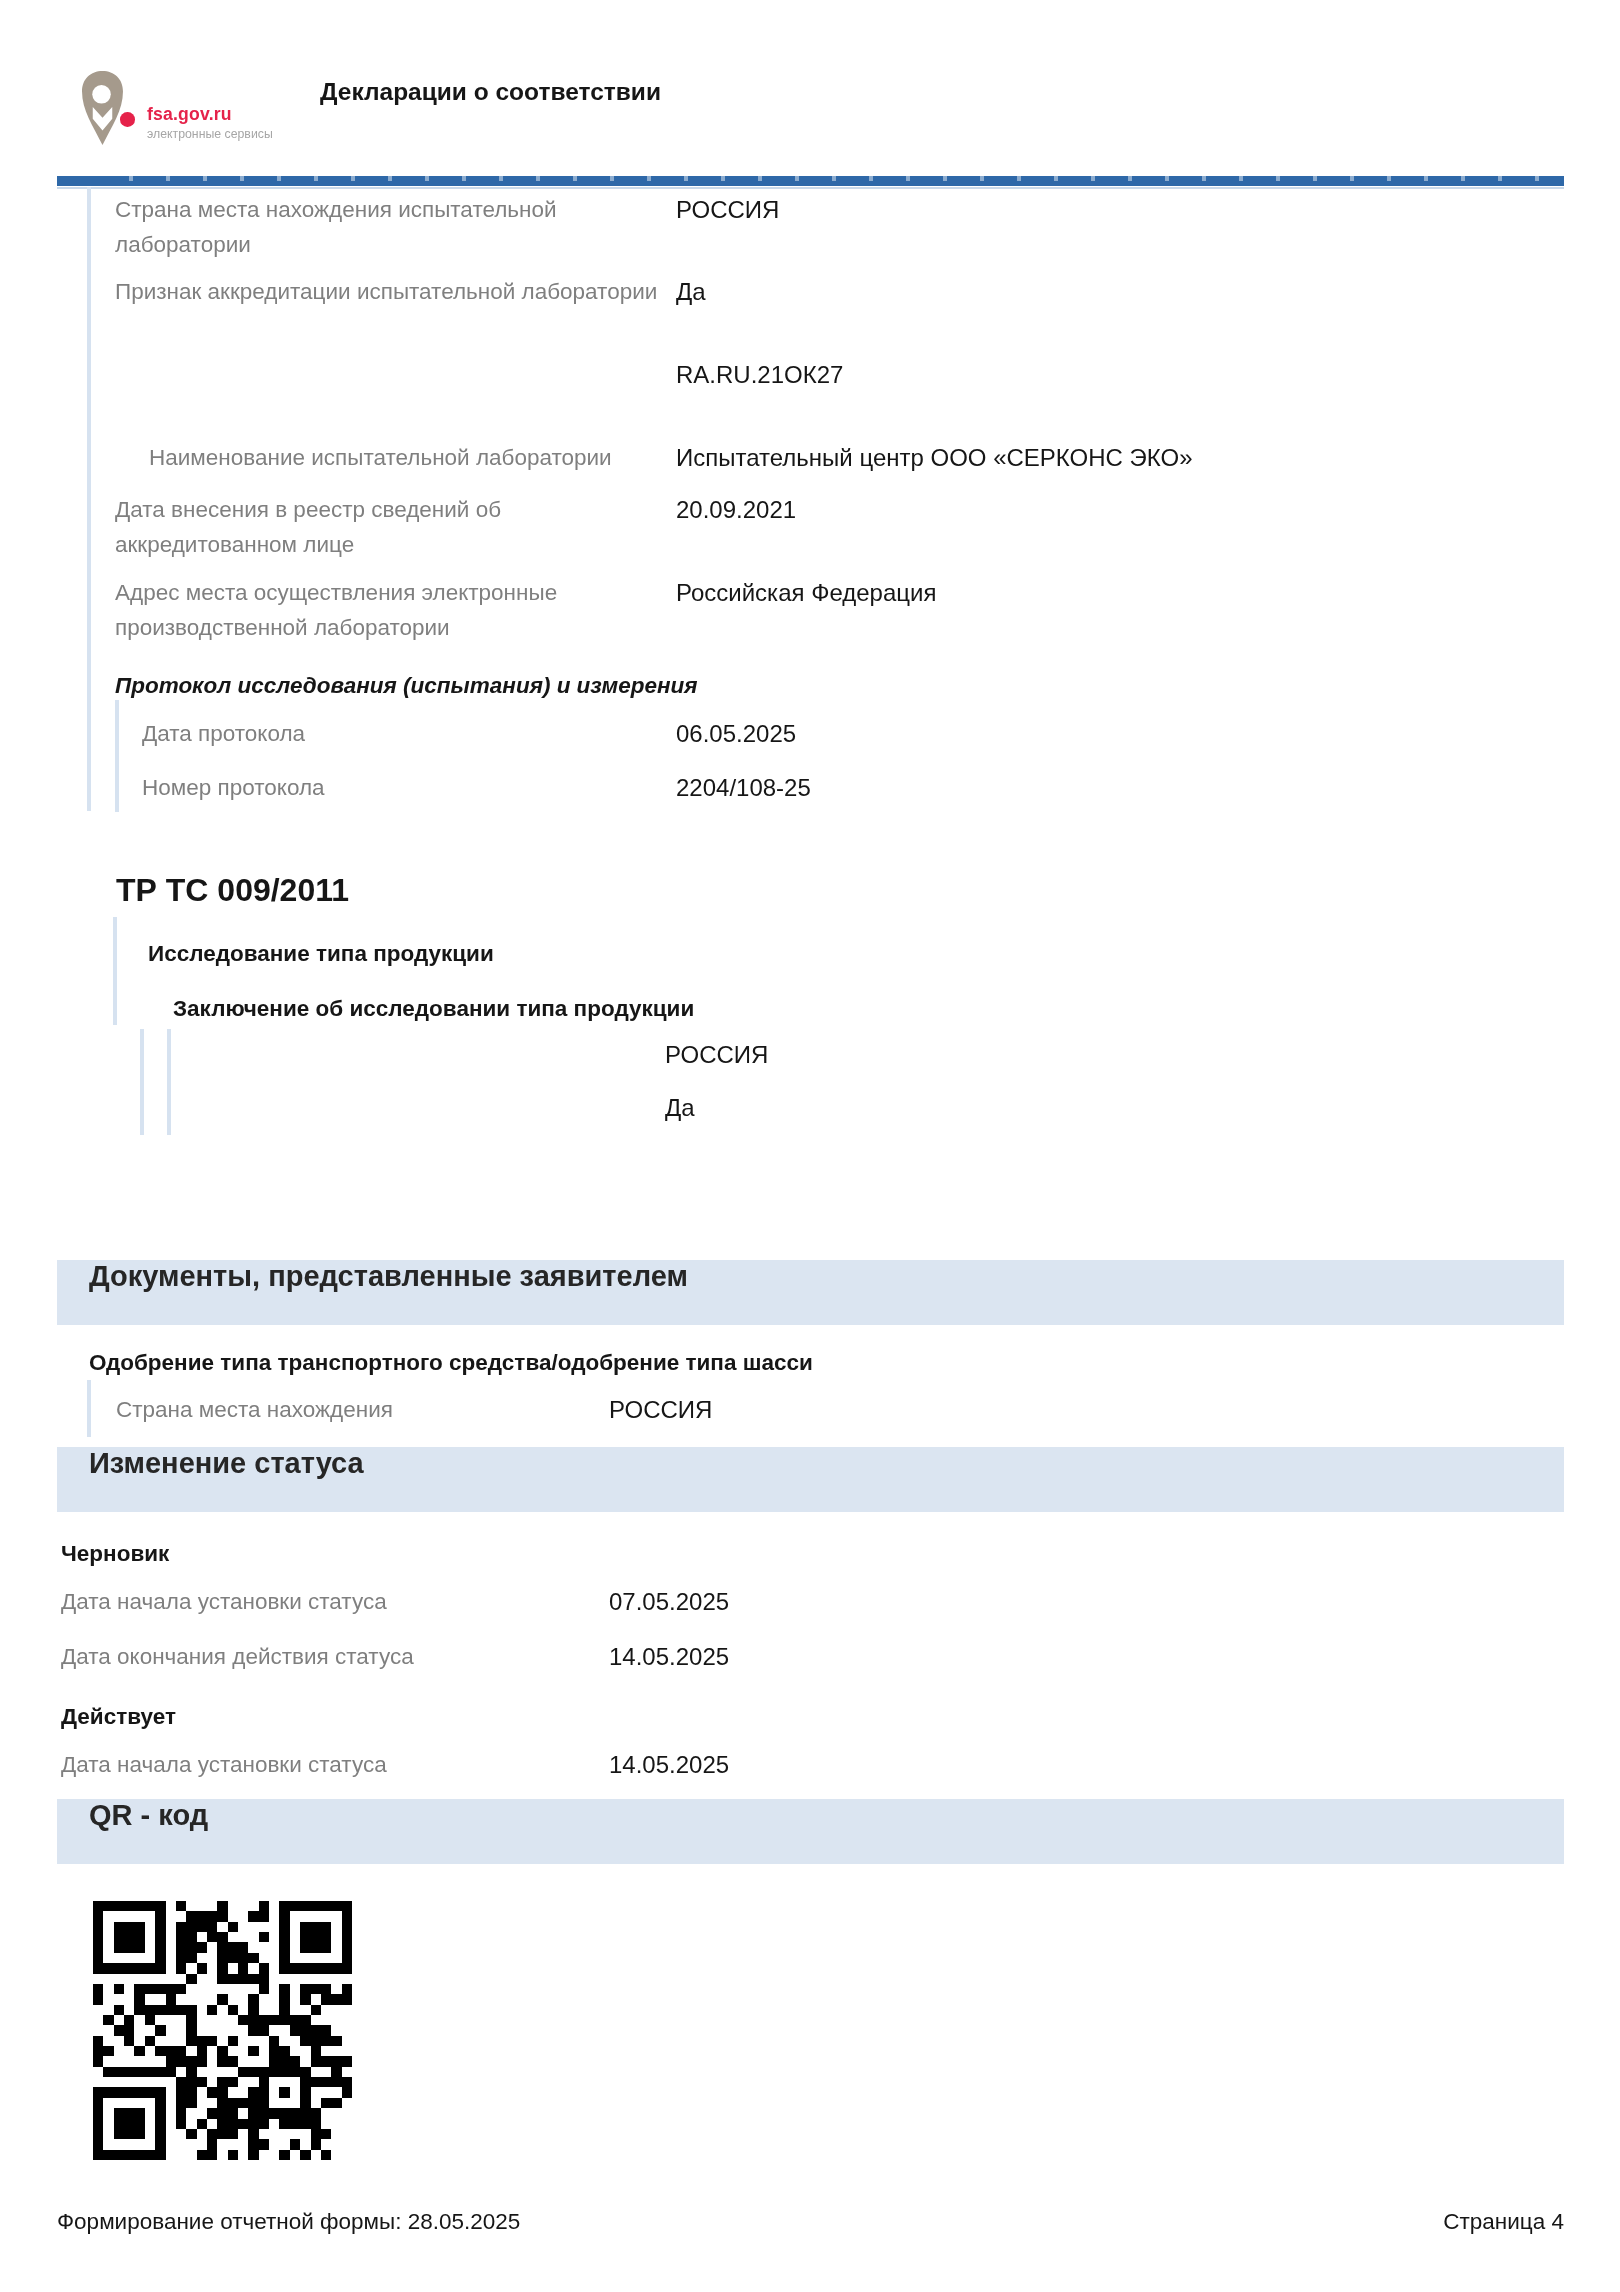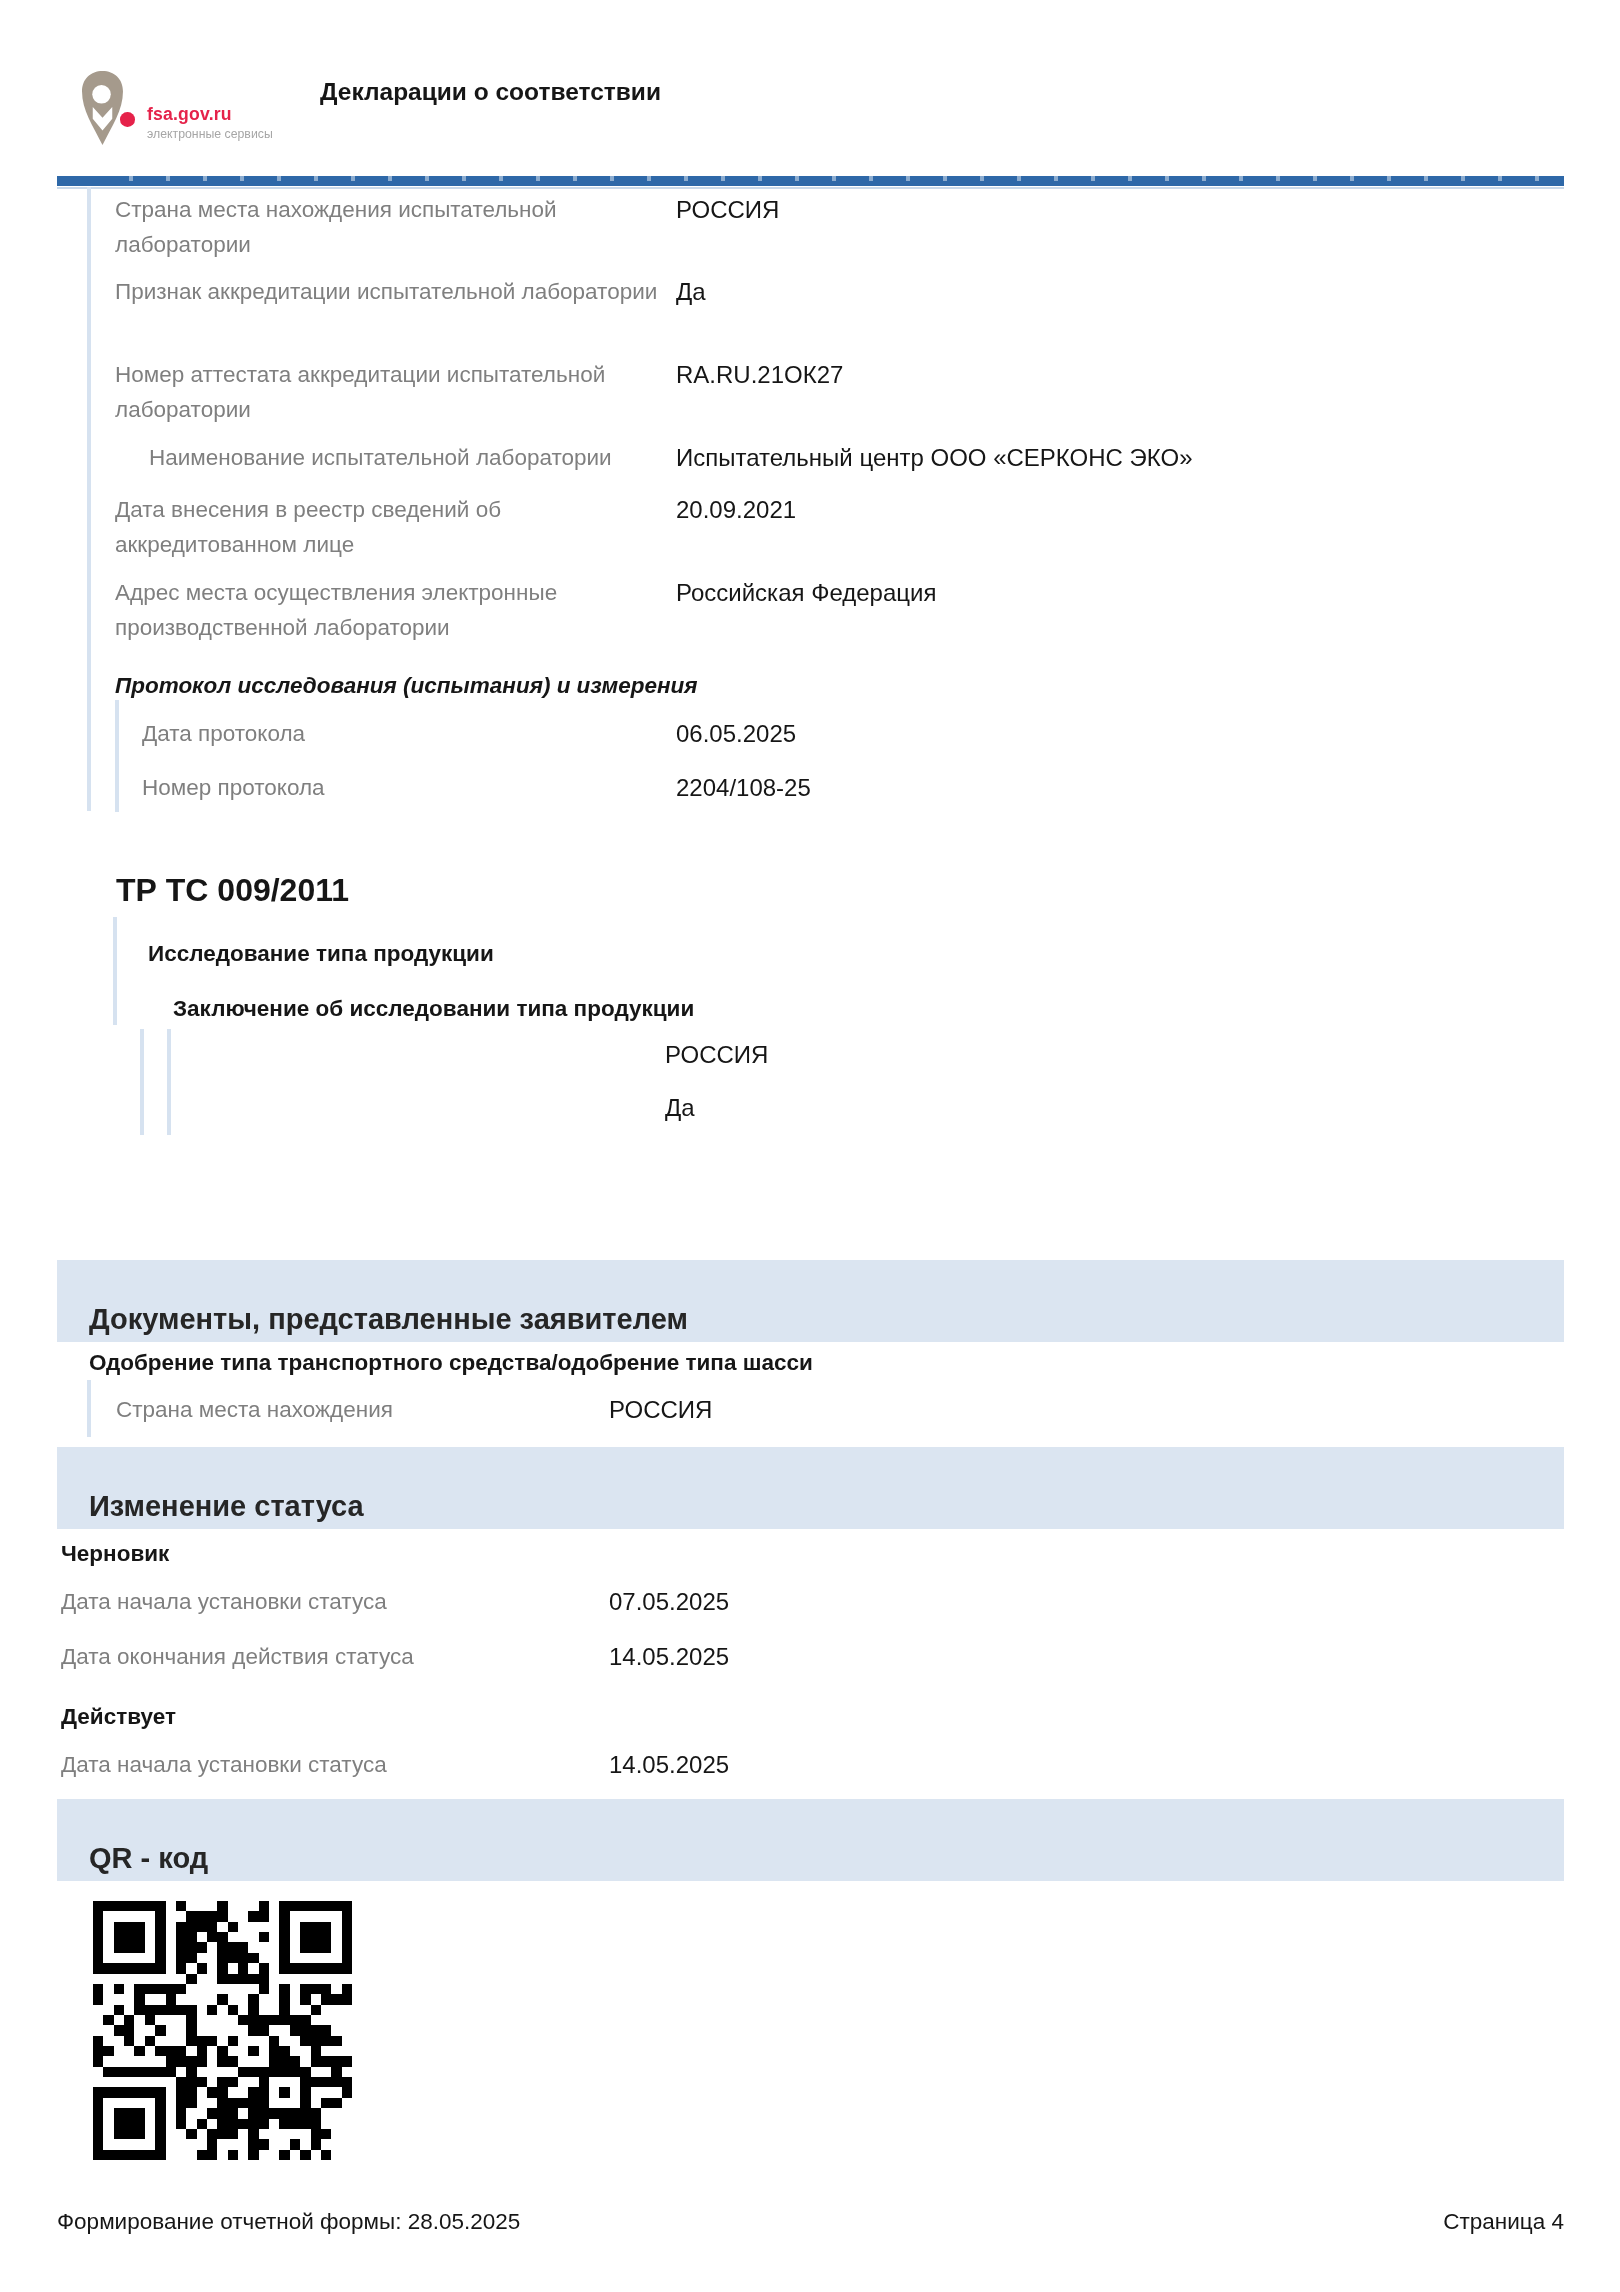--- a/index.html
+++ b/index.html
@@ -23,22 +23,22 @@
   }
   .bar-underline{left:57px;top:187px;width:1507px;height:2px;background:#c9d9ea;}
   .vline{background:#d6e2f0;width:3.9px;}
   
   .lbl{color:#7f7f7f;font-size:22.5px;line-height:35px;}
   .val{color:#161616;font-size:24px;line-height:35px;}
   .wlbl{width:561px;}
   .bsub{font-size:22.5px;font-weight:bold;color:#161616;line-height:29px;}
   .h-trts{font-size:32px;font-weight:bold;color:#161616;}
   .section-bar{
-    left:57px;width:1507px;height:82px;background:#dbe5f1;
-    display:flex;align-items:flex-end;box-sizing:border-box;padding:0 0 5.9px 32px;
+    left:57px;width:1507px;height:65px;background:#dbe5f1;
+    display:flex;align-items:flex-start;box-sizing:border-box;padding:0 0 5.9px 32px;
     font-size:29px;font-weight:bold;color:#262626;
   }
   .footer-left{left:57px;top:2209px;font-size:22.5px;color:#161616;}
   .footer-right{left:980px;top:2209px;width:584px;text-align:right;font-size:22.5px;color:#161616;}
   .qr{left:93px;top:1901px;width:259px;height:259px;}
 </style>
 </head>
 <body>
 
 <div class="page">
@@ -56,21 +56,20 @@
   <div class="abs blue-bar"></div>
   <div class="abs bar-underline"></div>
   <div class="abs vline" style="left:87px;top:187px;height:624px;"></div>
 
   <div class="abs lbl wlbl" style="left:115px;top:192px;">Страна места нахождения испытательной лаборатории</div>
   <div class="abs val" style="left:676px;top:192px;">РОССИЯ</div>
 
   <div class="abs lbl wlbl" style="left:115px;top:274px;">Признак аккредитации испытательной лаборатории</div>
   <div class="abs val" style="left:676px;top:274px;">Да</div>
 
-  <div class="abs lbl wlbl" style="left:115px;top:357px;">Номер аттестата аккредитации испытательной лаборатории</div>
   <div class="abs val" style="left:676px;top:357px;">RA.RU.21ОК27</div>
 
   <div class="abs lbl wlbl" style="left:115px;top:440px;margin-left:34px;">Наименование испытательной лаборатории</div>
   <div class="abs val" style="left:676px;top:440px;">Испытательный центр ООО «СЕРКОНС ЭКО»</div>
 
   <div class="abs lbl wlbl" style="left:115px;top:492px;">Дата внесения в реестр сведений об аккредитованном лице</div>
   <div class="abs val" style="left:676px;top:492px;">20.09.2021</div>
 
   <div class="abs lbl wlbl" style="left:115px;top:575px;">Адрес места осуществления электронные производственной лаборатории</div>
   <div class="abs val" style="left:676px;top:575px;">Российская Федерация</div>

